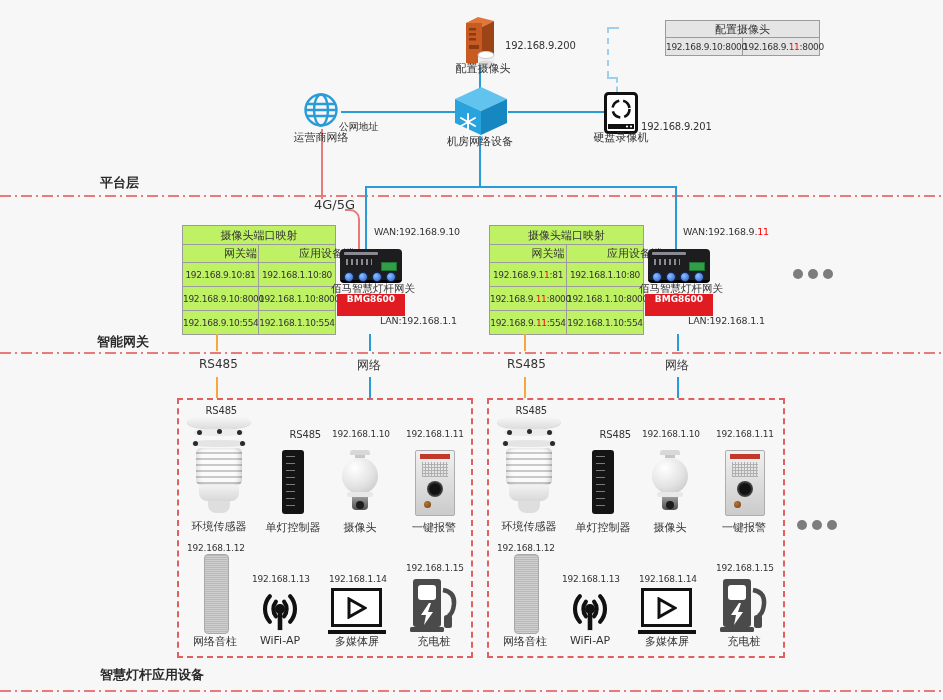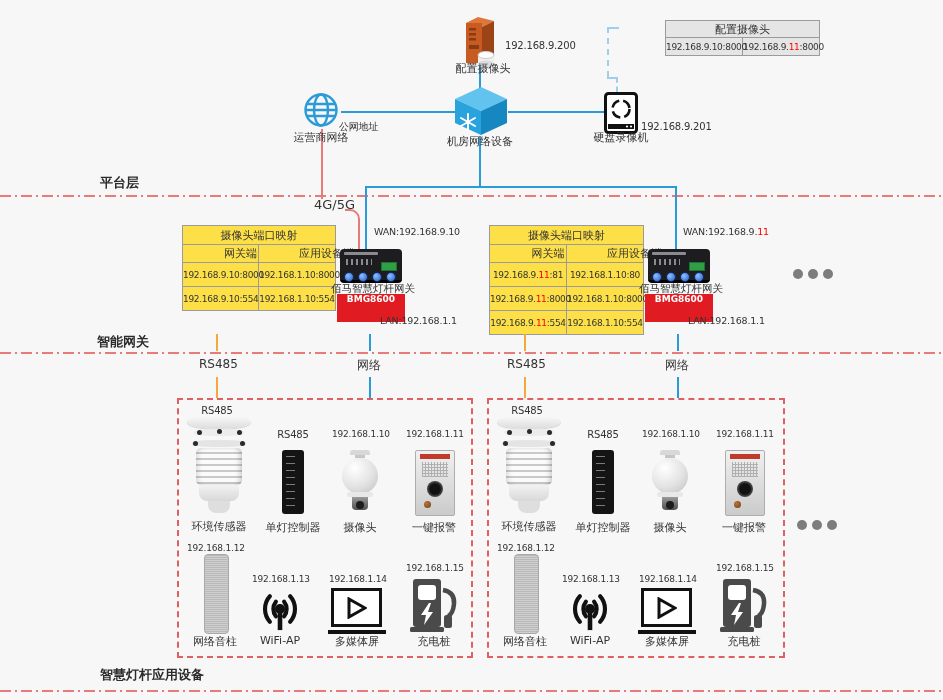--- a/index.html
+++ b/index.html
@@ -11,23 +11,23 @@
   .divline{position:absolute;left:0;right:0;height:2px;
      background:repeating-linear-gradient(90deg,#e87a7a 0 11px,transparent 11px 15px,#e87a7a 15px 17px,transparent 17px 21px);}
   .vline{position:absolute;width:2px;}
   .hline{position:absolute;height:2px;}
   .blue{background:#2b9bd7;}
   .orange{background:#f6a93b;}
   .redl{background:#e87a7a;}
   .dashv{position:absolute;width:0;border-left:2px dashed #9ecfec;}
   .dashh{position:absolute;height:0;border-top:2px dashed #9ecfec;}
   .red{color:#ff0000;}
-  .note{font-size:9px;letter-spacing:-0.2px;text-align:center;position:absolute;white-space:nowrap;}
+  .note{font-size:9px;letter-spacing:-0.2px;text-align:right;position:absolute;white-space:nowrap;}
   .lbl{font-size:11px;text-align:center;position:absolute;white-space:nowrap;}
-  .ptable{border-collapse:collapse;background:#fde047;table-layout:fixed;position:absolute;}
+  .ptable{border-collapse:collapse;background:#bef264;table-layout:fixed;position:absolute;}
   .ptable td{border:1px solid #9b9b9b;text-align:center;padding:0;white-space:nowrap;}
   .ptable .tt{font-size:11px;height:18px;}
   .ptable .hh{font-size:11px;height:17px;padding-left:40px;}
   .ptable .dd{font-size:9px;letter-spacing:-0.3px;height:23px;}
   .ctable{border-collapse:collapse;background:#e5e5e5;table-layout:fixed;position:absolute;margin-left:47px;}
   .ctable td{border:1px solid #9b9b9b;text-align:center;padding:0;white-space:nowrap;}
   .ctable .tt{font-size:11px;height:16px;}
   .ctable .dd{font-size:9px;letter-spacing:-0.3px;height:17px;}
   .polebox{position:absolute;border:2px dashed #e06060;background:transparent;}
   .dots{position:absolute;display:flex;gap:5px;}
@@ -36,21 +36,21 @@
   .router{position:absolute;width:62px;height:31px;background:#1d1d20;border-radius:4px;border-bottom:3px solid #000;}
   .router .strip{position:absolute;left:4px;top:3px;width:34px;height:3px;background:#8a8a92;border-radius:1px;}
   .router .green{position:absolute;right:5px;top:13px;width:16px;height:9px;background:#2f9e44;
      box-shadow:inset 0 0 0 1px #1d7330;}
   .router .ports{position:absolute;left:4px;bottom:-2px;display:flex;gap:4px;}
   .router .ports i{width:8px;height:8px;border-radius:50%;background:radial-gradient(circle at 35% 35%,#8fc1ff,#2458c6);
      border:1px solid #0d2f73;display:block;}
   .router .leds{position:absolute;left:6px;top:10px;width:26px;height:6px;
      background:repeating-linear-gradient(90deg,#cfd3da 0 2px,transparent 2px 5px);opacity:.6;}
   .badge{position:absolute;background:#e11b22;color:#fff;font-size:9px;font-weight:bold;
-     text-align:center;line-height:11px;height:28px;}
+     text-align:center;line-height:11px;height:22px;}
   .gwname{position:absolute;font-size:10.5px;text-align:right;white-space:nowrap;}
   
   .lampctl{position:absolute;width:22px;height:64px;background:#141414;border-radius:3px;}
   .lampctl i{position:absolute;left:4px;top:6px;width:9px;height:50px;display:block;
      background:repeating-linear-gradient(0deg,rgba(255,255,255,.8) 0 1px,transparent 1px 7px);opacity:.55;}
   
   .ptz{position:absolute;width:42px;height:64px;}
   .ptz .cap{position:absolute;left:11px;top:0;width:20px;height:5px;background:#d8d8d8;border-radius:3px 3px 0 0;}
   .ptz .neck{position:absolute;left:16px;top:5px;width:10px;height:3px;background:#c6c6c6;}
   .ptz .dome{position:absolute;left:3px;top:8px;width:36px;height:36px;border-radius:50%;
@@ -193,20 +193,24 @@
       </colgroup>
     <tbody>
         <tr>
           <td class="tt" colspan="2">摄像头端口映射</td>
         </tr>
     <tr>
       <td class="hh">网关端</td>
       <td class="hh">应用设备端</td>
     </tr>
     <tr>
+      <td class="dd"><span>192.168.9.10:81</span><span class="red"></span><span></span></td>
+      <td class="dd">192.168.1.10:80</td>
+    </tr>
+    <tr>
       <td class="dd"><span>192.168.9.10:8000</span><span class="red"></span><span></span></td>
       <td class="dd">192.168.1.10:8000</td>
     </tr>
     <tr>
       <td class="dd"><span>192.168.9.10:554</span><span class="red"></span><span></span></td>
       <td class="dd">192.168.1.10:554</td>
     </tr>
   </tbody>
     </table>
   <div class="router" style="left:340px;top:249px;">

